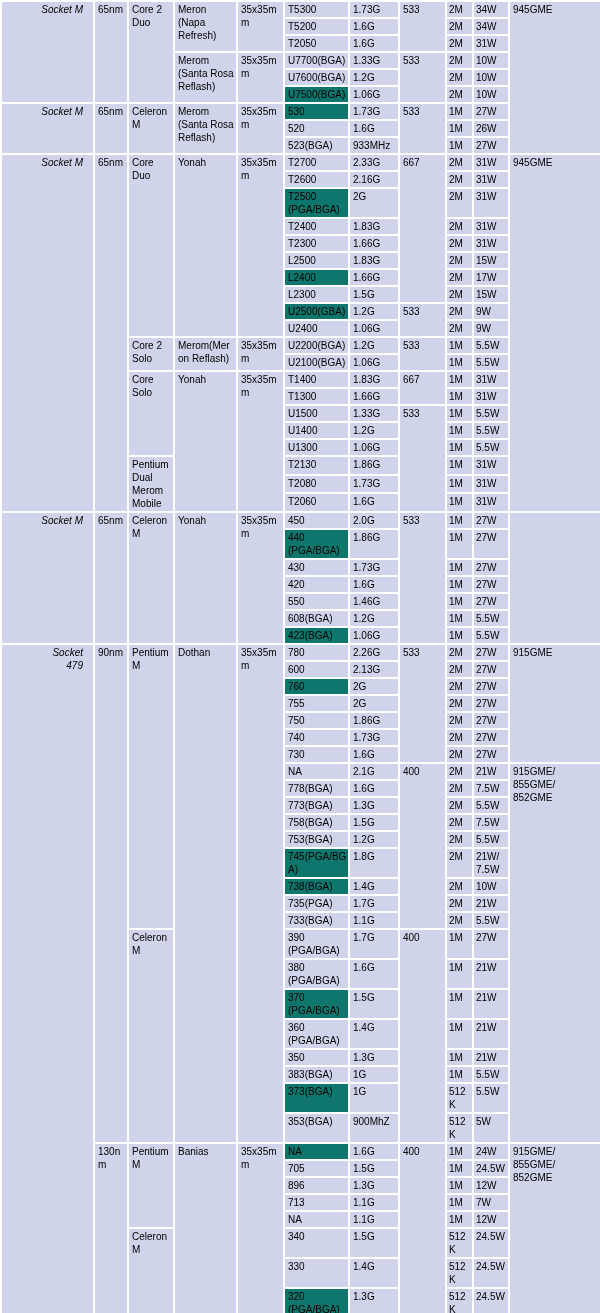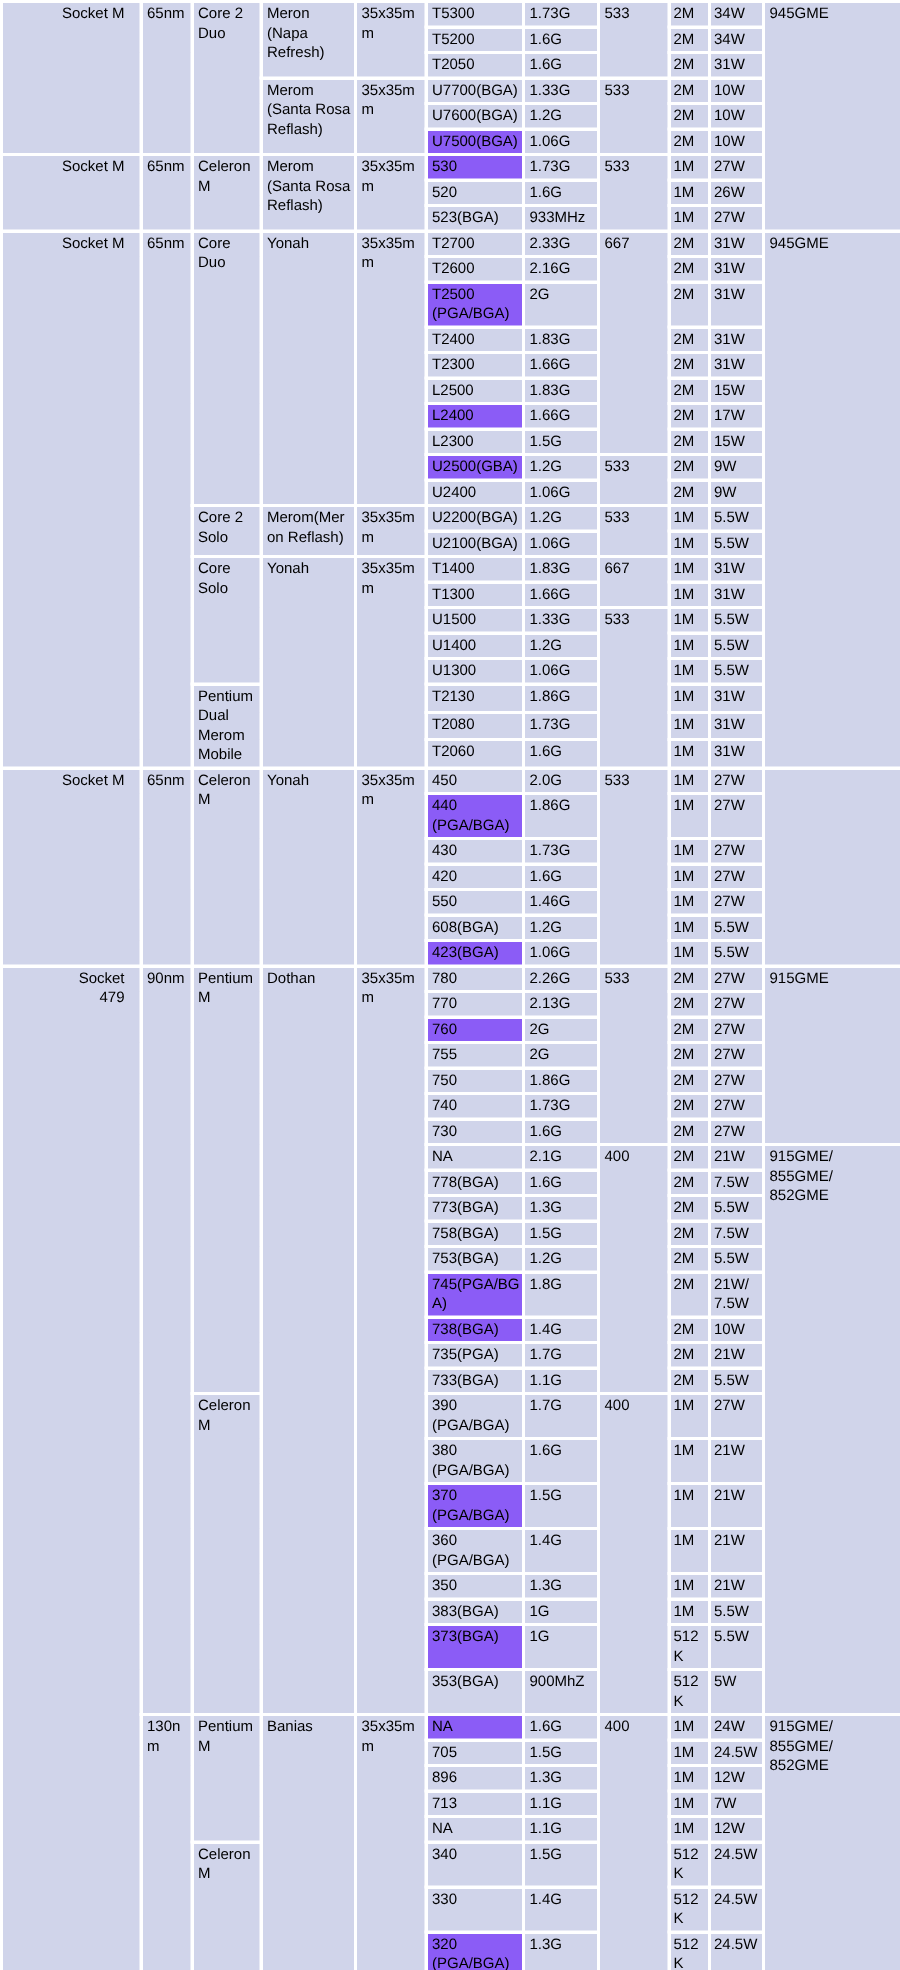--- a/index.html
+++ b/index.html
@@ -2,23 +2,23 @@
 <html><head>
 <meta charset="utf-8">
 <style>
   html,body{margin:0;padding:0;background:#ffffff;}
   body{width:600px;font-family:"Liberation Sans",sans-serif;color:#000;}
   .page{width:600px;}
   table.cpu{border-collapse:collapse;table-layout:fixed;width:600px;}
   td{border:2px solid #ffffff;background:#d0d4ea;vertical-align:top;
      font-size:10px;line-height:13px;padding:1px 1px 1px 3px;
      white-space:pre-line;overflow:hidden;word-wrap:break-word;}
-  td.col-socket{text-align:right;padding-right:10px;}
+  td.col-socket{text-align:right;padding-right:10px;font-style:italic;}
   td.col-cache,td.col-tdp{padding-left:2px;}
-  td.hl{background:#8b5cf6;}
+  td.hl{background:#0f766e;}
 </style>
 </head>
 <body>
 
 <div class="page">
   <table class="cpu">
     <colgroup>
       <col style="width:93px">
         <col style="width:34px">
         <col style="width:46px">
@@ -297,21 +297,21 @@
           <td rowspan="24" class="col-core">Dothan</td>
           <td rowspan="24" class="col-package">35x35mm</td>
           <td class="col-model">780</td>
           <td class="col-clock">2.26G</td>
           <td rowspan="7" class="col-fsb">533</td>
           <td class="col-cache">2M</td>
           <td class="col-tdp">27W</td>
           <td rowspan="7" class="col-chipset">915GME</td>
         </tr>
         <tr>
-          <td class="col-model">770</td>
+          <td class="col-model">600</td>
           <td class="col-clock">2.13G</td>
           <td class="col-cache">2M</td>
           <td class="col-tdp">27W</td>
         </tr>
         <tr>
           <td class="col-model hl">760</td>
           <td class="col-clock">2G</td>
           <td class="col-cache">2M</td>
           <td class="col-tdp">27W</td>
         </tr>

